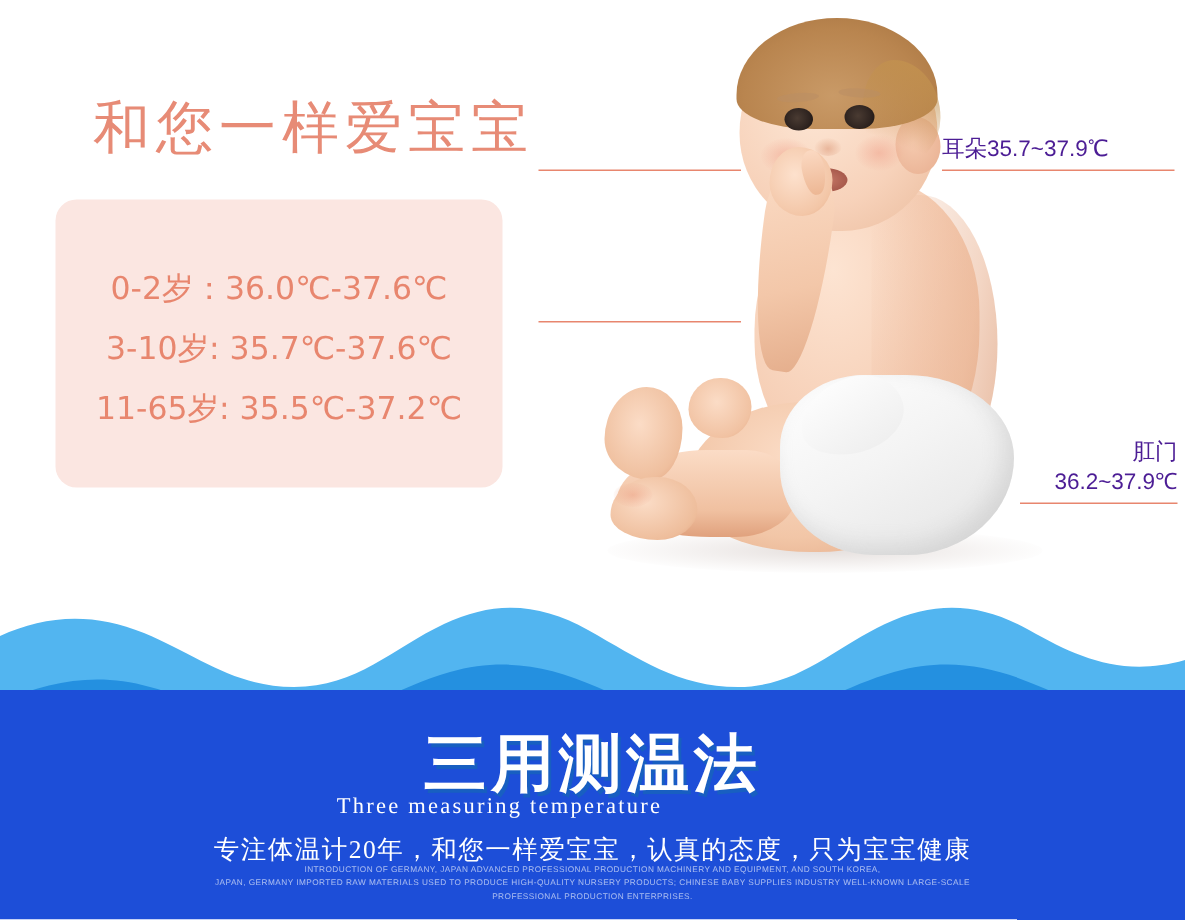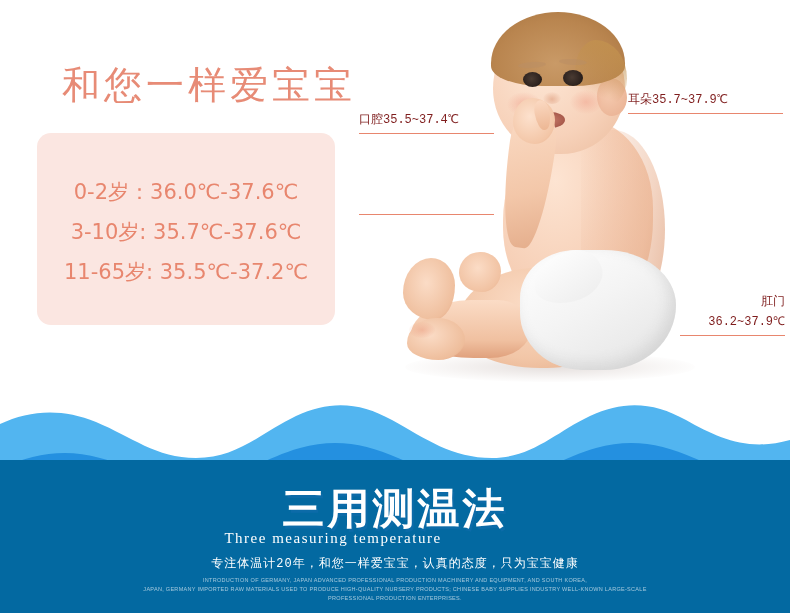--- a/index.html
+++ b/index.html
@@ -225,25 +225,25 @@
   }
   .baby-toes {
     left: 24px; top: 322px; width: 26px; height: 16px;
     background: radial-gradient(ellipse at 50% 50%, rgba(236,160,131,0.55) 0%, rgba(236,160,131,0) 78%);
     border-radius: 50%;
   }
 
   
   .callout {
     position: absolute;
-    color: #7f1d1d;
-    font-size: 12px;
+    color: #4c1d95;
+    font-size: 15px;
     line-height: 20px;
     white-space: nowrap;
-    font-family: Liberation Mono, monospace;
+    font-family: Liberation Sans, sans-serif;
   }
   .callout .rule {
     display: block;
     height: 1px;
     background: #e8866e;
     margin-top: 3px;
   }
   #callout-mouth { left: 359px; top: 110px; }
   #callout-mouth .rule { width: 135px; }
   #callout-ear   { left: 628px; top: 90px; }
@@ -263,21 +263,21 @@
     pointer-events: none;
   }
   #wave-svg { display: block; }
 
   
   #bottom-section {
     position: absolute;
     left: 0; top: 460px;
     width: 790px;
     height: 153px;
-    background: #0369a1;
+    background: #1d4ed8;
   }
 
   #brand-title {
     position: absolute;
     left: 0; top: 21px;
     width: 790px;
     text-align: center;
     color: #ffffff;
     font-size: 42px;
     font-weight: bold;
@@ -294,23 +294,23 @@
     font-size: 15px;
     letter-spacing: 1.5px;
     font-family: "Liberation Serif", "DejaVu Serif", serif;
   }
   #tagline {
     position: absolute;
     left: 0; top: 95px;
     width: 790px;
     text-align: center;
     color: #ffffff;
-    font-size: 12px;
+    font-size: 17px;
     letter-spacing: 1px;
-    font-family: Liberation Mono, monospace;
+    font-family: Liberation Serif, serif;
   }
   .fineprint {
     position: absolute;
     left: 0;
     width: 790px;
     text-align: center;
     color: rgba(255,255,255,0.62);
     font-size: 5.5px;
     letter-spacing: 0.3px;
     font-family: "Liberation Sans", "DejaVu Sans", sans-serif;
@@ -358,21 +358,20 @@
       <div class="bshape baby-eye-l"></div>
       <div class="bshape baby-eye-r"></div>
       <div class="bshape baby-nose"></div>
       <div class="bshape baby-mouth"></div>
       <div class="bshape baby-arm"></div>
       <div class="bshape baby-hand"></div>
       <div class="bshape baby-finger"></div>
     </div>
 
     <div class="callout" id="callout-mouth">
-      <span>口腔35.5~37.4℃</span>
       <span class="rule"></span>
     </div>
 
     <div class="callout" id="callout-ear">
       <span>耳朵35.7~37.9℃</span>
       <span class="rule"></span>
     </div>
 
     <div class="callout" id="callout-armpit">
       <span class="rule"></span>

